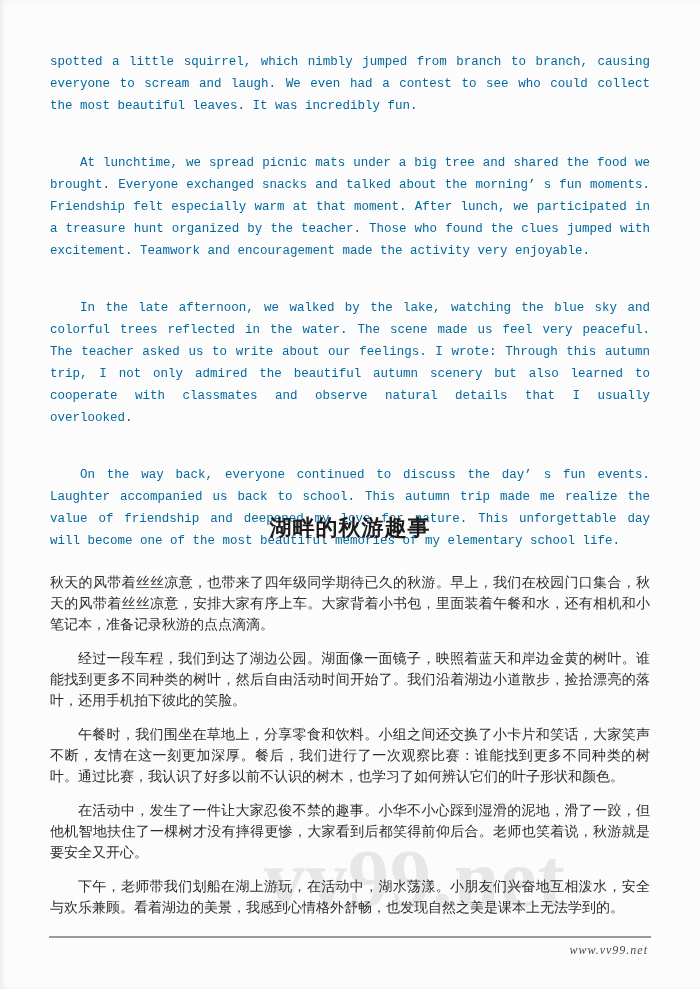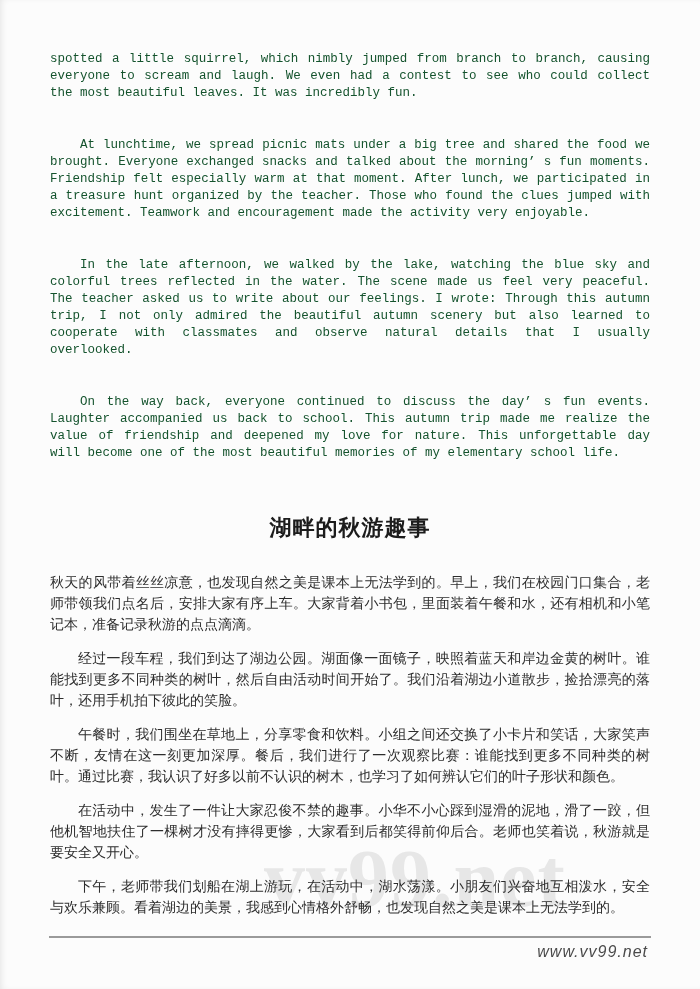--- a/index.html
+++ b/index.html
@@ -29,22 +29,22 @@
   }
   .english-section {
     position: absolute;
     top: 51px; left: 50px; width: 600px;
     z-index: 1;
   }
   .en-para {
     margin: 0 0 13px 0;
     font-family: "Liberation Mono", "DejaVu Sans Mono", monospace;
     font-size: 12.5px;
-    line-height: 17px;
-    color: #14532d;
+    line-height: 22px;
+    color: #0369a1;
     text-align: justify;
   }
   .en-para.indent { text-indent: 4ch; margin-top: 35px; }
   .chinese-section {
     position: absolute;
     top: 512px; left: 50px; width: 600px;
     z-index: 1;
   }
   .essay-title {
     margin: 0 0 28px 0;
@@ -68,23 +68,23 @@
   .footer-rule {
     position: absolute;
     left: 49px; right: 49px; top: 936px;
     height: 2px;
     background: #9a9a9a;
     z-index: 1;
   }
   .footer-site {
     position: absolute;
     right: 52px; top: 943px;
-    font-family: Liberation Sans, sans-serif;
+    font-family: Liberation Serif, serif;
     font-style: italic;
-    font-size: 16px;
+    font-size: 12px;
     letter-spacing: 1px;
     color: #4a4a4a;
     z-index: 1;
   }
 </style>
 </head>
 <body>
 
 <div class="page">
 
@@ -92,21 +92,21 @@
 
   <section class="english-section">
     <p class="en-para">spotted a little squirrel, which nimbly jumped from branch to branch, causing everyone to scream and laugh. We even had a contest to see who could collect the most beautiful leaves. It was incredibly fun.</p>
     <p class="en-para indent">At lunchtime, we spread picnic mats under a big tree and shared the food we brought. Everyone exchanged snacks and talked about the morning’ s fun moments. Friendship felt especially warm at that moment. After lunch, we participated in a treasure hunt organized by the teacher. Those who found the clues jumped with excitement. Teamwork and encouragement made the activity very enjoyable.</p>
     <p class="en-para indent">In the late afternoon, we walked by the lake, watching the blue sky and colorful trees reflected in the water. The scene made us feel very peaceful. The teacher asked us to write about our feelings. I wrote: Through this autumn trip, I not only admired the beautiful autumn scenery but also learned to cooperate with classmates and observe natural details that I usually overlooked.</p>
     <p class="en-para indent">On the way back, everyone continued to discuss the day’ s fun events. Laughter accompanied us back to school. This autumn trip made me realize the value of friendship and deepened my love for nature. This unforgettable day will become one of the most beautiful memories of my elementary school life.</p>
   </section>
 
   <section class="chinese-section">
     <h1 class="essay-title">湖畔的秋游趣事</h1>
-    <p class="zh-para">秋天的风带着丝丝凉意，也发现自然之美是课本上无法学到的。早上，我们在校园门口集合，老师带领我们点名后，安排大家有序上车。大家背着小书包，里面装着午餐和水，还有相机和小笔记本，准备记录秋游的点点滴滴。</p>
+    <p class="zh-para">秋天的风带着丝丝凉意，也带来了四年级同学期待已久的秋游。早上，我们在校园门口集合，秋天的风带着丝丝凉意，安排大家有序上车。大家背着小书包，里面装着午餐和水，还有相机和小笔记本，准备记录秋游的点点滴滴。</p>
     <p class="zh-para indent2">经过一段车程，我们到达了湖边公园。湖面像一面镜子，映照着蓝天和岸边金黄的树叶。谁能找到更多不同种类的树叶，然后自由活动时间开始了。我们沿着湖边小道散步，捡拾漂亮的落叶，还用手机拍下彼此的笑脸。</p>
     <p class="zh-para indent2">午餐时，我们围坐在草地上，分享零食和饮料。小组之间还交换了小卡片和笑话，大家笑声不断，友情在这一刻更加深厚。餐后，我们进行了一次观察比赛：谁能找到更多不同种类的树叶。通过比赛，我认识了好多以前不认识的树木，也学习了如何辨认它们的叶子形状和颜色。</p>
     <p class="zh-para indent2">在活动中，发生了一件让大家忍俊不禁的趣事。小华不小心踩到湿滑的泥地，滑了一跤，但他机智地扶住了一棵树才没有摔得更惨，大家看到后都笑得前仰后合。老师也笑着说，秋游就是要安全又开心。</p>
     <p class="zh-para indent2">下午，老师带我们划船在湖上游玩，在活动中，湖水荡漾。小朋友们兴奋地互相泼水，安全与欢乐兼顾。看着湖边的美景，我感到心情格外舒畅，也发现自然之美是课本上无法学到的。</p>
   </section>
 
   <div class="footer-rule"></div>
   <div class="footer-site">www.vv99.net</div>
 
 </div>

